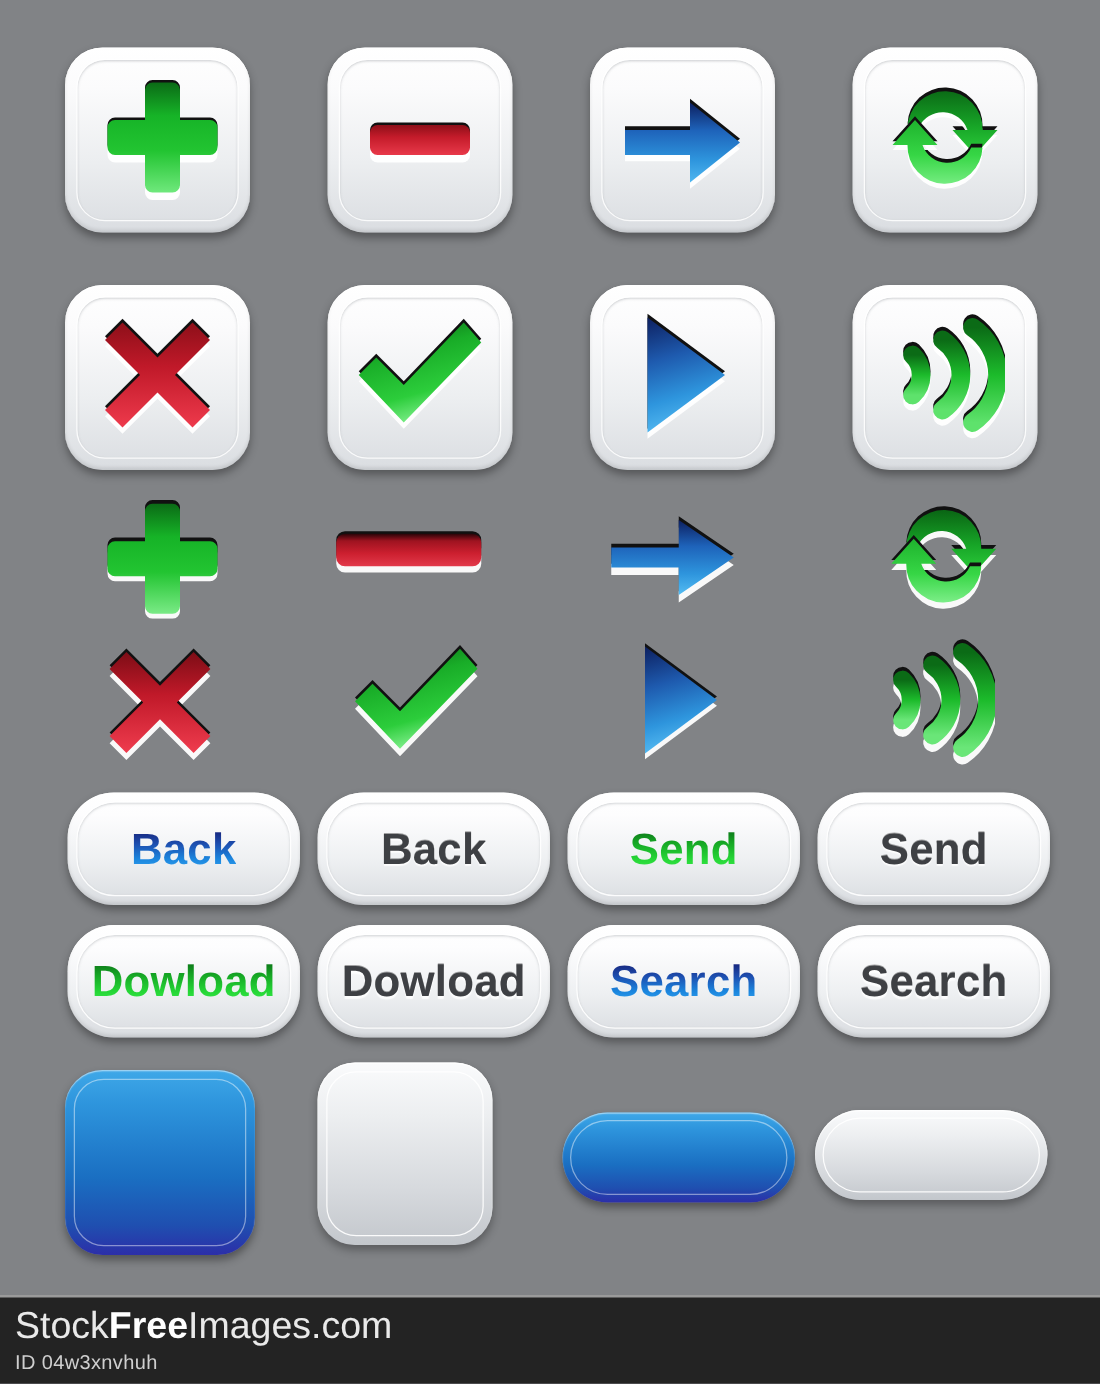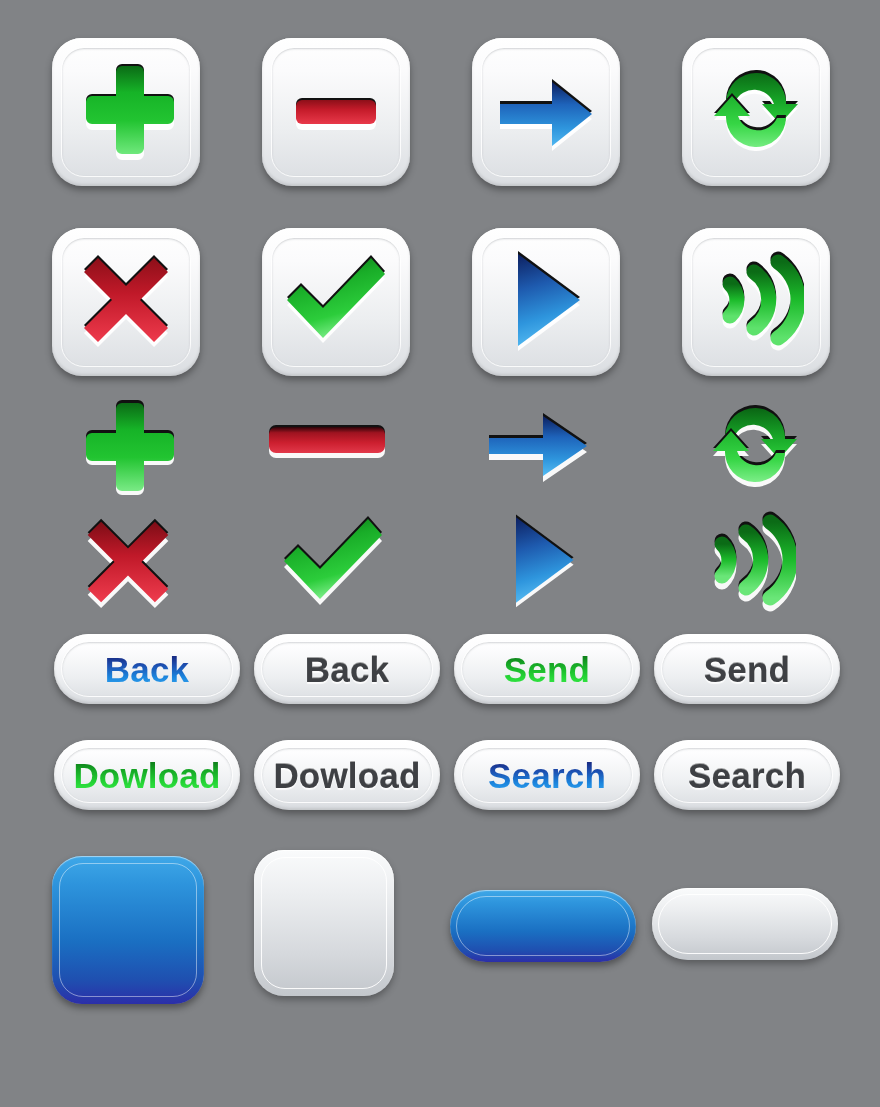--- a/index.html
+++ b/index.html
@@ -62,21 +62,21 @@
     position: absolute;
     display: flex;
     align-items: center;
     justify-content: center;
   }
 
   
   .pillbtn {
     position: absolute;
     width: 186px;
-    height: 70px;
+    height: 90px;
     border-radius: 37px;
     background: linear-gradient(to bottom, #ffffff 0%, #fdfdfe 20%, #eef0f2 60%, #d9dce0 100%);
     box-shadow:
       0 4px 7px rgba(0,0,0,0.34),
       inset 0 1px 0 rgba(255,255,255,0.95),
       inset 0 -2px 3px rgba(0,0,0,0.10);
     display: flex;
     align-items: center;
     justify-content: center;
   }
@@ -590,14 +590,18 @@
       <span class="lbl lbl-dark">Search</span>
     </div>
 
     <div class="blank blank-blue-sq" style="left:52px;  top:856px;"></div>
     <div class="blank blank-white-sq" style="left:254px; top:850px;"></div>
     <div class="blank blank-blue-pill" style="left:450px; top:890px;"></div>
     <div class="blank blank-white-pill" style="left:652px; top:888px;"></div>
 
   </div>
 
+  <div id="footer">
+    <div class="brand"><span>Stock</span><span class="b-bold">Free</span><span>Images.com</span></div>
+    <div class="idline">ID 04w3xnvhuh</div>
+  </div>
 
 </div>
 
 </body></html>

